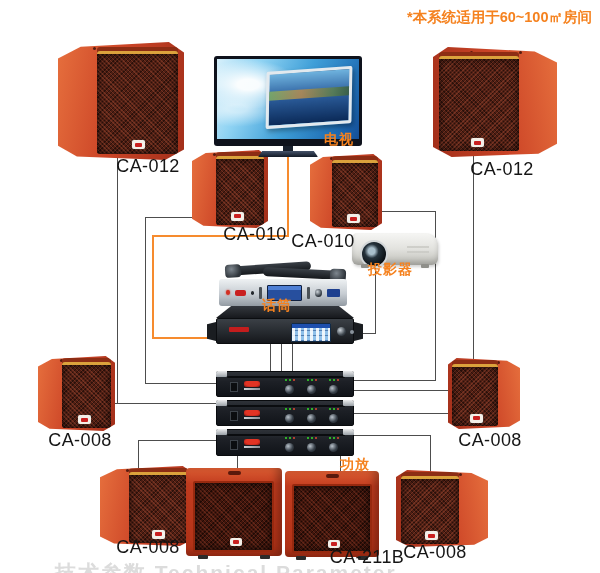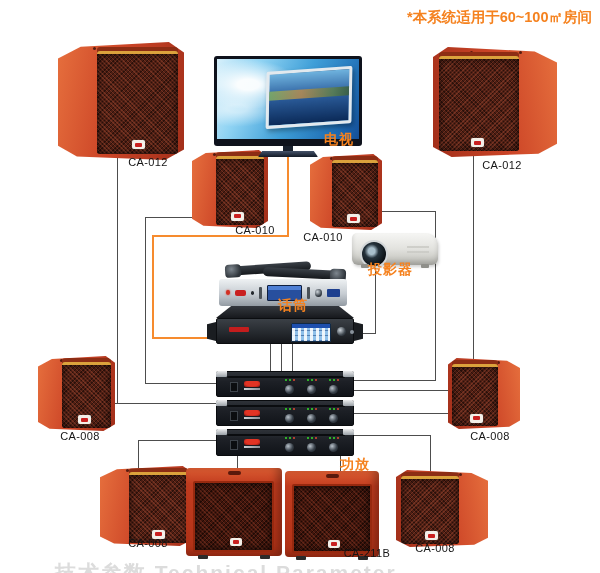--- a/index.html
+++ b/index.html
@@ -4,21 +4,21 @@
 <style>
   html,body{margin:0;padding:0;background:#fff;}
   .canvas{position:relative;width:600px;height:573px;background:#fff;overflow:hidden;
           font-family:"Liberation Sans","DejaVu Sans",sans-serif;}
 
   
   .ln{position:absolute;background:#4d4d4d;z-index:1;}
   .lno{position:absolute;background:#f68b2e;z-index:1;}
 
   
-  .label{position:absolute;z-index:6;font-size:11px;color:#151515;text-align:center;letter-spacing:.4px;}
+  .label{position:absolute;z-index:6;font-size:18px;color:#151515;text-align:center;letter-spacing:.4px;}
   .tag{position:absolute;z-index:6;font-size:14px;font-weight:bold;color:#f5821f;letter-spacing:1px;}
   .note{position:absolute;top:8px;right:8px;z-index:6;font-size:14.5px;font-weight:bold;color:#f5821f;}
   .watermark{position:absolute;left:55px;top:559px;z-index:0;font-size:21px;font-weight:bold;
              color:#dcdcdc;letter-spacing:2px;white-space:nowrap;}
 
   
   .speaker{position:absolute;z-index:3;}
   .spk-body{position:relative;width:100%;height:100%;
     background:linear-gradient(100deg,#e66f3d 0%,#cc4527 45%,#a22f1a 100%);
     clip-path:polygon(0% 14%,18% 4%,88% 0%,100% 9%,100% 91%,85% 100%,15% 97%,0% 88%);}
@@ -366,16 +366,16 @@
   <div class="label" style="left:215px;top:224px;width:80px;">CA-010</div>
   <div class="label" style="left:283px;top:231px;width:80px;">CA-010</div>
   <div class="label" style="left:40px;top:430px;width:80px;">CA-008</div>
   <div class="label" style="left:450px;top:430px;width:80px;">CA-008</div>
   <div class="label" style="left:108px;top:537px;width:80px;">CA-008</div>
   <div class="label" style="left:395px;top:542px;width:80px;">CA-008</div>
   <div class="label" style="left:327px;top:547px;width:80px;">CA-211B</div>
 
   <div class="tag" style="left:324px;top:131px;">电视</div>
   <div class="tag" style="left:368px;top:261px;">投影器</div>
-  <div class="tag" style="left:278px;top:297px;">话筒</div>
+  <div class="tag" style="left:262px;top:297px;">话筒</div>
   <div class="tag" style="left:340px;top:456px;">功放</div>
 
 </div>
 
 </body></html>

